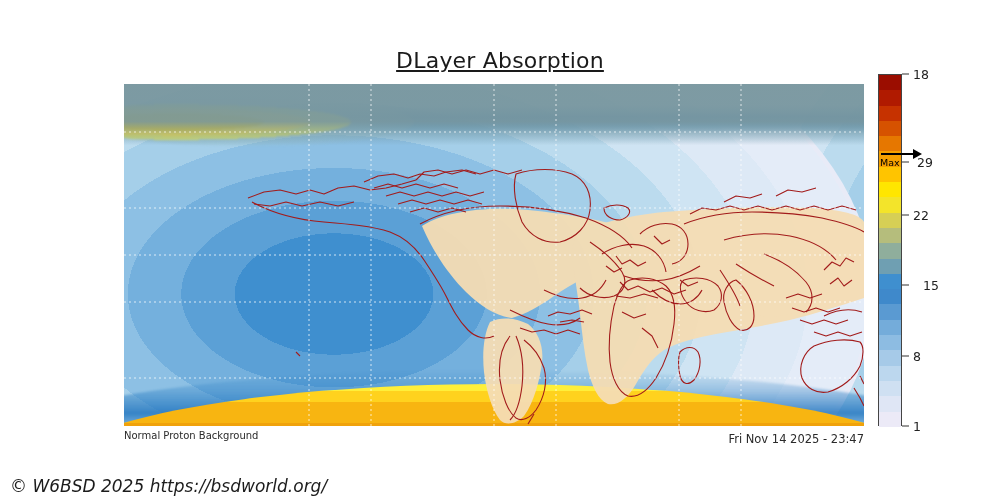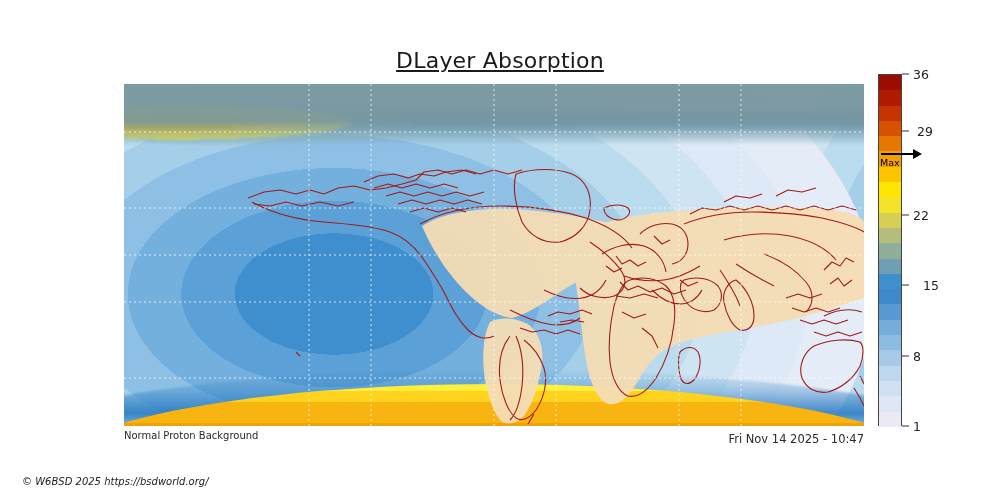--- a/index.html
+++ b/index.html
@@ -147,21 +147,21 @@
   .max-marker .mlab{
     position:absolute;left:0;top:9px;font-size:9.5px;color:#000;
     font-family:"DejaVu Sans","Liberation Sans",sans-serif;
   }
 
   
   .note{position:absolute;font-size:10px;color:#2a2a2a;}
   .note-proton{left:124px;top:430px;}
   .note-xray{left:124px;top:445px;}
   .stamp{position:absolute;left:0;top:432px;width:864px;text-align:right;font-size:11.5px;color:#2a2a2a;}
-  .copy{position:absolute;left:22px;top:476px;font-size:10px;font-style:italic;color:#1c1c1c;}
+  .copy{position:absolute;left:10px;top:476px;font-size:17px;font-style:italic;color:#1c1c1c;}
 </style>
 </head>
 <body>
 
 <div id="root">
 
   <div class="chart-title">DLayer Absorption</div>
 
   <div class="map-frame">
 
@@ -371,38 +371,38 @@
           <span class="lab">8</span>
         </div>
         <div class="cbar-tick" style="top: 211.2px; gap: 14px;">
           <span class="dash"></span>
           <span class="lab">15</span>
         </div>
         <div class="cbar-tick" style="top: 140.8px; align-items: center;">
           <span class="dash"></span>
           <span class="lab">22</span>
         </div>
-        <div class="cbar-tick" style="top: 57px; gap: 8px;">
+        <div class="cbar-tick" style="top: 88px; gap: 8px;">
           <span class="dash"></span>
           <span class="lab">29</span>
         </div>
         <div class="cbar-tick" style="top: 0px;">
           <span class="dash"></span>
-          <span class="lab">36</span>
+          <span class="lab">18</span>
         </div>
       </div>
   </div>
 
   <div class="max-marker" style="top: 148.457px;">
     <svg class="arrow" width="42" height="12" viewBox="0 0 42 12">
       <line x1="1" y1="6" x2="33" y2="6" stroke="#000" stroke-width="2"></line>
       <polygon points="33,1 42,6 33,11" fill="#000"></polygon>
     </svg>
     <div class="mlab">Max</div>
   </div>
 
   <div class="cbar-label">Affected Frequency (MHz)</div>
 
   <div class="note note-proton">Normal Proton Background</div>
-  <div class="stamp">Fri Nov 14 2025 - 10:47</div>
+  <div class="stamp">Fri Nov 14 2025 - 23:47</div>
   <div class="copy">© W6BSD 2025 https://bsdworld.org/</div>
 
 </div>
 
 </body></html>

